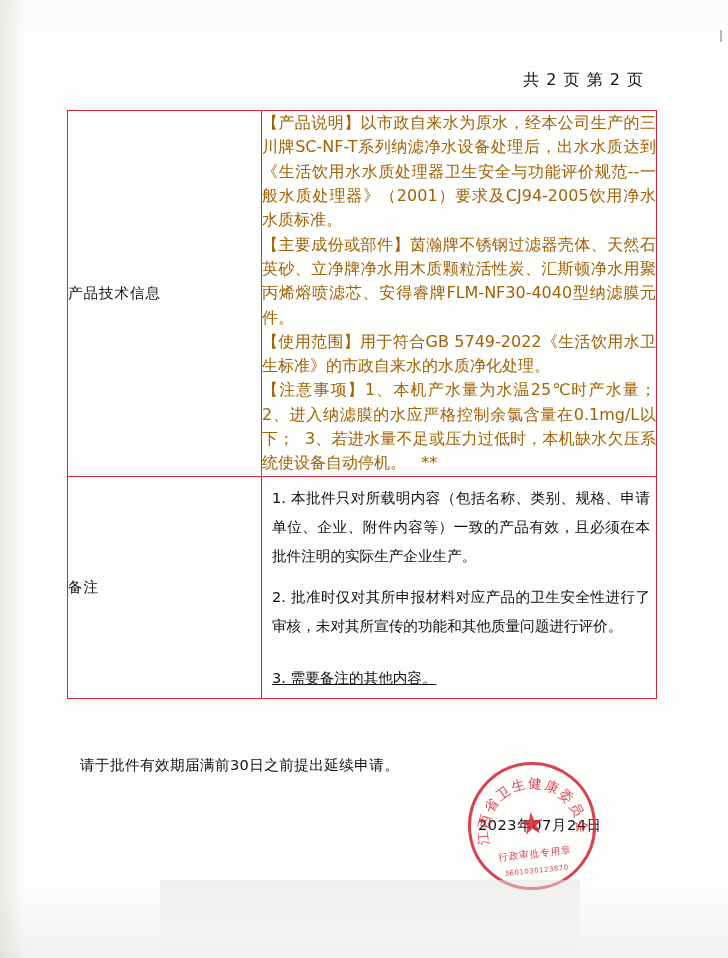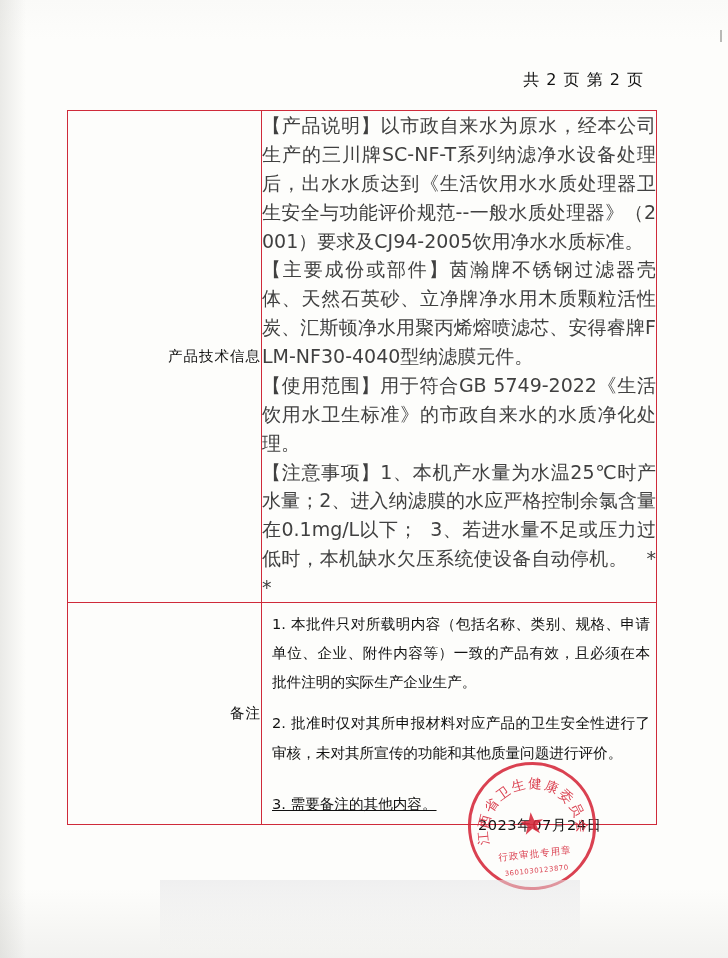--- a/index.html
+++ b/index.html
@@ -46,32 +46,32 @@
     border-collapse: collapse;
     table-layout: fixed;
   }
   .doc-table td {
     border: 1px solid #cf2a3a;
     vertical-align: middle;
     padding: 0;
   }
   .label-cell {
     width: 193px;
-    text-align: right;
+    text-align: left;
     font-size: 14.5px;
     color: #111;
     letter-spacing: 1px;
   }
   .content-cell {
     padding: 8px 10px 10px 12px;
   }
   .tech-text {
-    font-size: 19px;
+    font-size: 16px;
     line-height: 1.52;
-    color: #404040;
+    color: #a16207;
     text-align: justify;
     white-space: pre-wrap;
     word-break: break-all;
   }
   .remark-list {
     font-size: 14.6px;
     line-height: 2.0;
     color: #111;
     text-align: justify;
     word-break: break-all;
@@ -209,20 +209,21 @@
             <p class="remark-item">1. 本批件只对所载明内容（包括名称、类别、规格、申请单位、企业、附件内容等）一致的产品有效，且必须在本批件注明的实际生产企业生产。</p>
             <p class="remark-item">2. 批准时仅对其所申报材料对应产品的卫生安全性进行了审核，未对其所宣传的功能和其他质量问题进行评价。</p>
             <div class="remark-gap"></div>
             <p class="remark-item">3. 需要备注的其他内容。</p>
           </div>
         </td>
       </tr>
     </tbody>
   </table>
 
+  <div class="footer-note">请于批件有效期届满前30日之前提出延续申请。</div>
 
   <div class="date-line">2023年07月24日</div>
 
   <div class="seal">
     <div class="seal-inner"></div>
     <svg class="seal-arc" viewBox="0 0 122 122">
       <defs>
         <path id="arcpath" d="M 16,68 A 45,45 0 1 1 106,68"></path>
       </defs>
       <text>

